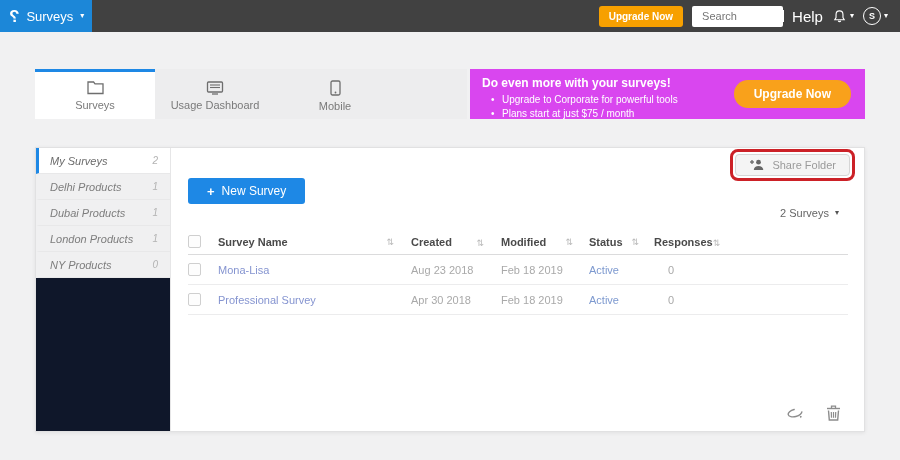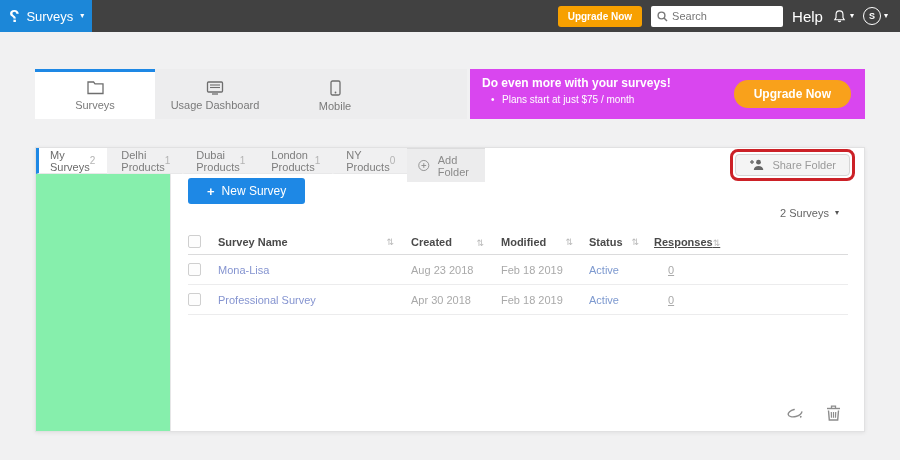--- a/index.html
+++ b/index.html
@@ -22,21 +22,21 @@
   }
   .logo { font-weight: bold; font-size: 17px; transform: scaleX(-1); display: inline-block; line-height: 1; }
   .brand-label { font-size: 13px; }
   .caret { font-size: 8px; line-height: 1; }
   .topbar-right { margin-left: auto; display: flex; align-items: center; gap: 9px; padding-right: 12px; }
   .upgrade-btn {
     background: #f7a000; color: #fff; font-size: 10px; font-weight: bold;
     padding: 5px 10px; border-radius: 3px; cursor: pointer;
   }
   .search-box {
-    background: #fff; border-radius: 2px; height: 21px; width: 132px;
+    background: #fff; border-radius: 2px; height: 21px; width: 91px;
     display: flex; align-items: center; padding: 0 6px; gap: 4px;
   }
   .search-box input { border: none; outline: none; width: 82px; font-size: 11px; color: #555; font-family: "Liberation Sans", sans-serif; }
   .help { color: #fff; font-size: 15px; cursor: pointer; }
   .icon-btn { display: flex; align-items: center; gap: 3px; color: #fff; cursor: pointer; }
   .avatar {
     width: 18px; height: 18px; border: 1.5px solid #fff; border-radius: 50%;
     color: #fff; font-size: 9px; font-weight: bold;
     display: flex; align-items: center; justify-content: center;
   }
@@ -69,21 +69,21 @@
   }
 
   
   .content {
     position: absolute; left: 35px; top: 147px; width: 830px; height: 285px;
     background: #fff; border: 1px solid #e1e1e2;
     box-shadow: 0 1px 4px rgba(0,0,0,0.07); display: flex;
   }
 
   
-  .sidebar { width: 135px; background: #86efac; display: flex; flex-direction: row; border-right: 1px solid #e6e6e7; }
+  .sidebar { width: 135px; background: #0f172a; display: flex; flex-direction: column; border-right: 1px solid #e6e6e7; font-style: italic; }
   .folder-item {
     height: 26px; display: flex; align-items: center;
     padding: 0 12px 0 11px; font-size: 11px; color: #7d7d7d;
     border-left: 3px solid transparent; border-bottom: 1px solid #e8e8e9;
     cursor: pointer; background: #f0f0f1;
   }
   .folder-item.active { background: #fff; border-left-color: #1e88e5; color: #6b6b6b; }
   .folder-count { margin-left: auto; font-size: 10px; color: #b3b3b3; }
   .sidebar-fill { flex: 1; }
   .add-folder {
@@ -121,21 +121,21 @@
   .thead {
     display: flex; align-items: center; height: 26px;
     border-bottom: 1px solid #dbdbdc; font-size: 11px; font-weight: bold; color: #4a4a4a;
   }
   .trow { display: flex; align-items: center; height: 30px; border-bottom: 1px solid #ececed; font-size: 11px; }
   .col-check { width: 30px; display: flex; align-items: center; }
   .col-name { width: 183px; display: flex; align-items: center; }
   .col-created { width: 90px; display: flex; align-items: flex-end; padding-left: 10px; }
   .col-modified { width: 89px; display: flex; align-items: center; padding-left: 10px; }
   .col-status { width: 66px; display: flex; align-items: center; padding-left: 9px; }
-  .col-resp { width: 72px; display: flex; align-items: flex-end; padding-left: 8px; text-decoration: underline; }
+  .col-resp { width: 72px; display: flex; align-items: flex-end; padding-left: 8px; }
   .sort { margin-left: auto; color: #b9b9b9; font-size: 9px; font-weight: normal; padding-right: 7px; cursor: pointer; }
   .cb { width: 13px; height: 13px; border: 1px solid #cfcfcf; border-radius: 2px; background: #fdfdfd; cursor: pointer; }
   .link { color: #8594d0; cursor: pointer; }
   .dim { color: #a9a9a9; }
   .status { color: #7d99cf; cursor: pointer; }
   .resp-val { padding-left: 14px; }
 
   .bottom-icons { position: absolute; bottom: 10px; right: 23px; display: flex; gap: 22px; align-items: center; }
   .bottom-icons svg { cursor: pointer; }
 </style>
@@ -193,20 +193,21 @@
       <rect x="1" y="1" width="9" height="14" rx="1.5" fill="none" stroke="#6e6e6e" stroke-width="1.3"></rect>
       <circle cx="5.5" cy="12.5" r="0.9" fill="#6e6e6e"></circle>
     </svg>
     <span>Mobile</span>
   </div>
 </div>
 
 <div class="banner">
   <div class="banner-title">Do even more with your surveys!</div>
   <ul>
+    <li>Upgrade to Corporate for powerful tools</li>
     <li>Plans start at just $75 / month</li>
   </ul>
   <div class="banner-cta">Upgrade Now</div>
 </div>
 
 <div class="content">
 
   <div class="sidebar">
     <div class="folder-item active">
       <span>My Surveys</span>
@@ -222,28 +223,20 @@
     </div>
     <div class="folder-item">
       <span>London Products</span>
       <span class="folder-count">1</span>
     </div>
     <div class="folder-item">
       <span>NY Products</span>
       <span class="folder-count">0</span>
     </div>
     <div class="sidebar-fill"></div>
-    <div class="add-folder">
-      <svg width="17" height="17" viewBox="0 0 17 17">
-        <circle cx="8.5" cy="8.5" r="7.4" fill="none" stroke="#8a8a8a" stroke-width="1.3"></circle>
-        <line x1="8.5" y1="5" x2="8.5" y2="12" stroke="#8a8a8a" stroke-width="1.3"></line>
-        <line x1="5" y1="8.5" x2="12" y2="8.5" stroke="#8a8a8a" stroke-width="1.3"></line>
-      </svg>
-      <span>Add Folder</span>
-    </div>
   </div>
 
   <div class="main">
 
     <div class="share-annotation">
       <div class="share-btn">
         <svg width="16" height="12" viewBox="0 0 16 12">
           <circle cx="9.5" cy="3.2" r="2.4" fill="#666"></circle>
           <path d="M4.8 11 C4.8 8.2 7 7 9.5 7 C12 7 14.2 8.2 14.2 11 Z" fill="#666"></path>
           <line x1="3" y1="1" x2="3" y2="5" stroke="#666" stroke-width="1.3"></line>

